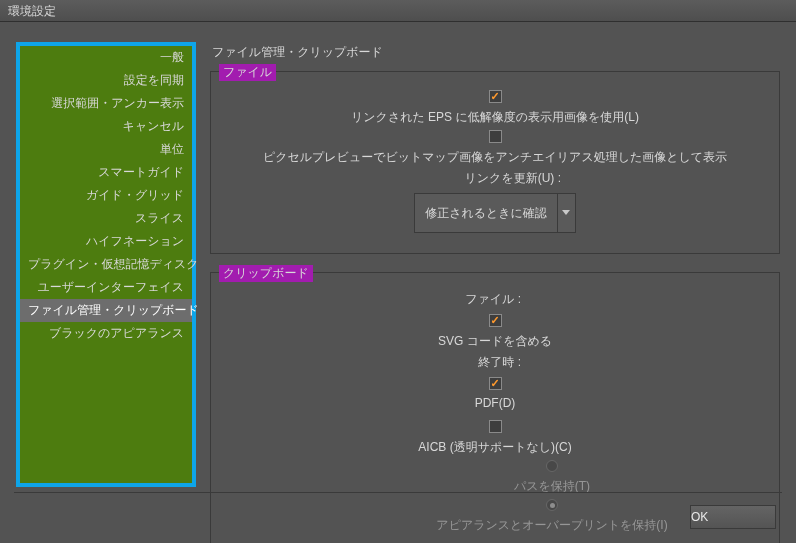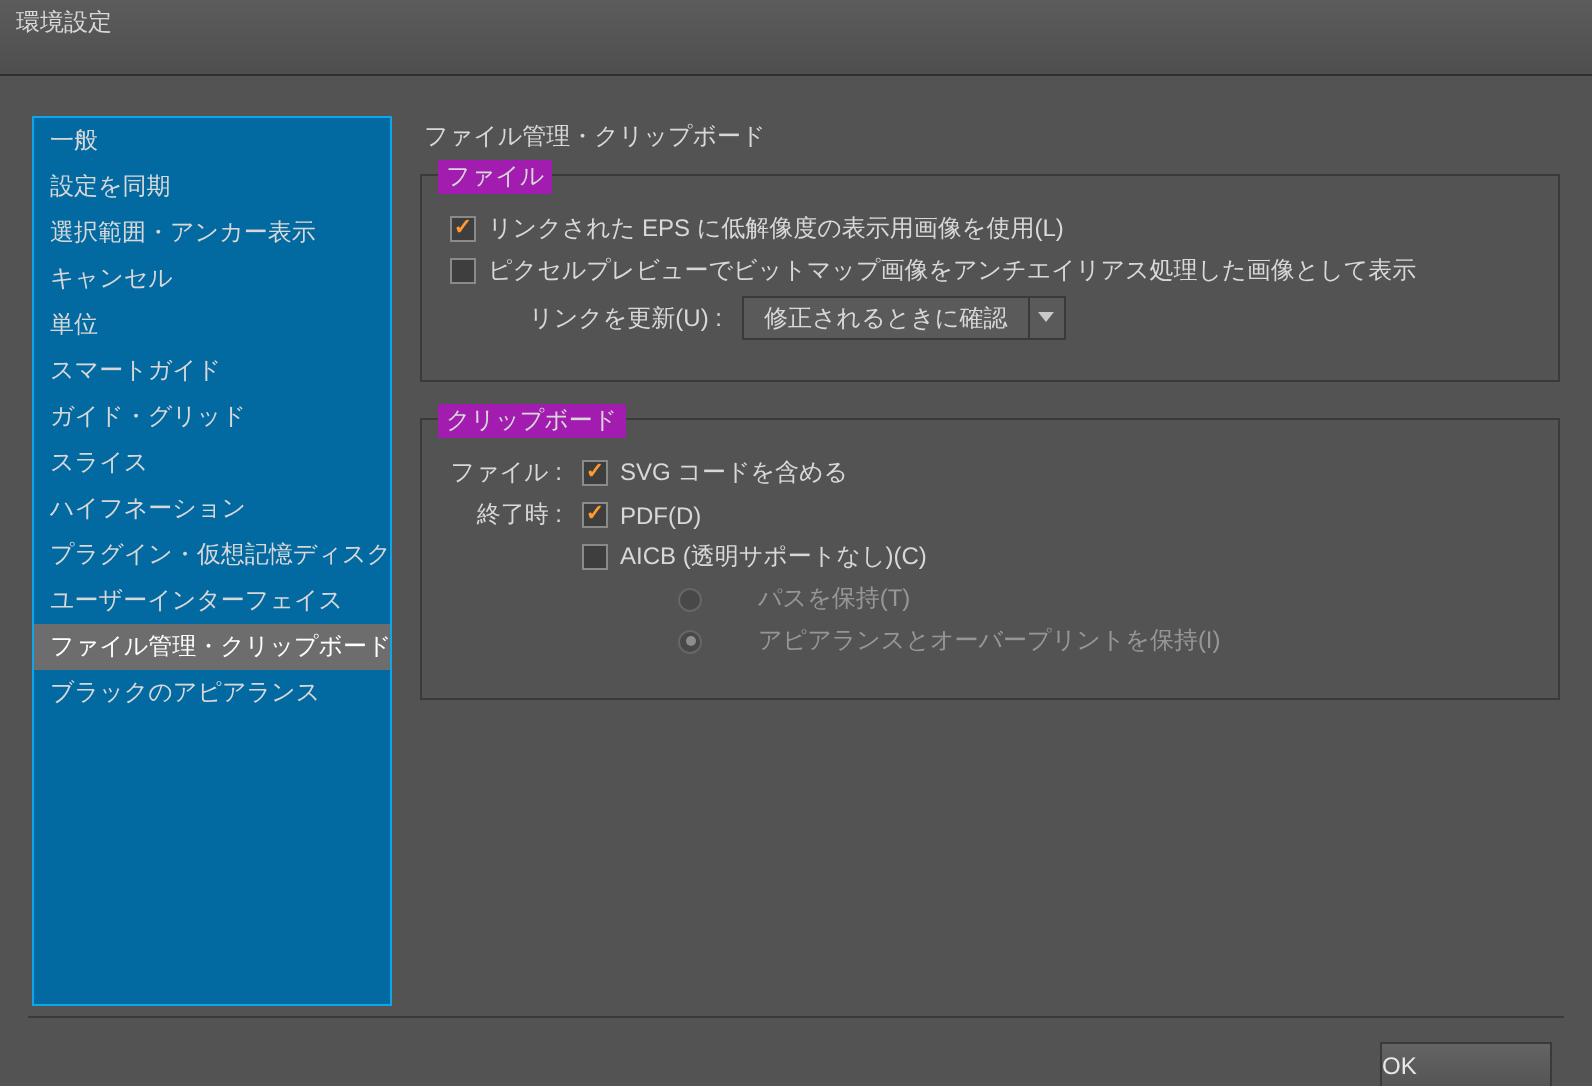--- a/index.html
+++ b/index.html
@@ -4,37 +4,38 @@
 <style>
   * { box-sizing: border-box; margin: 0; padding: 0; }
   html, body { width: 796px; height: 543px; overflow: hidden; }
   body {
     font-family: "Meiryo", "Hiragino Kaku Gothic Pro", sans-serif;
     font-size: 12px;
     background: #535353;
     color: #d8d8d8;
   }
   .titlebar {
-    height: 38px;
+    height: 22px;
     line-height: 22px;
     padding-left: 8px;
     background: linear-gradient(#5c5c5c, #4e4e4e);
     color: #d8d8d8;
     border-bottom: 1px solid #2f2f2f;
   }
   .dialog-body {
     padding: 20px 16px 50px 16px;
     height: calc(100% - 22px);
     position: relative;
   }
   .columns { display: flex; gap: 14px; height: 445px; }
   .sidebar {
     width: 180px;
-    border: 1px solid #0ea5e9;
-    background: #0369a1;
+    border: 4px solid #0ea5e9;
+    background: #4d7c0f;
+    text-align: right;
   }
   .sidebar-item {
     padding: 3px 8px;
     cursor: pointer;
     color: #d8d8d8;
     white-space: nowrap;
   }
   .sidebar-item.selected {
     background: #6d6d6d;
     color: #fff;
@@ -60,20 +61,21 @@
     left: 8px;
     background: #a21caf;
     padding: 0 4px;
     color: #d8d8d8;
   }
   .row {
     display: flex;
     align-items: center;
     margin: 4px 0;
     gap: 6px;
+    flex-direction: column;
   }
   .indent-label {
     width: 140px;
     text-align: right;
     color: #d8d8d8;
     padding-right: 4px;
   }
   .indent-label.short {
     width: 60px;
   }
@@ -89,21 +91,21 @@
   }
   .chk.checked::before {
     content: "✓";
     color: #ff9a2e;
     font-size: 11px;
     line-height: 11px;
     font-weight: bold;
   }
   .chk-label { color: #d8d8d8; }
   .select {
-    height: 22px;
+    height: 40px;
     display: inline-flex;
     align-items: center;
     border: 1px solid #3a3a3a;
     background: #5a5a5a;
     cursor: pointer;
   }
   .select-text { padding: 0 10px; }
   .select-btn {
     width: 18px; height: 100%;
     border-left: 1px solid #3a3a3a;

